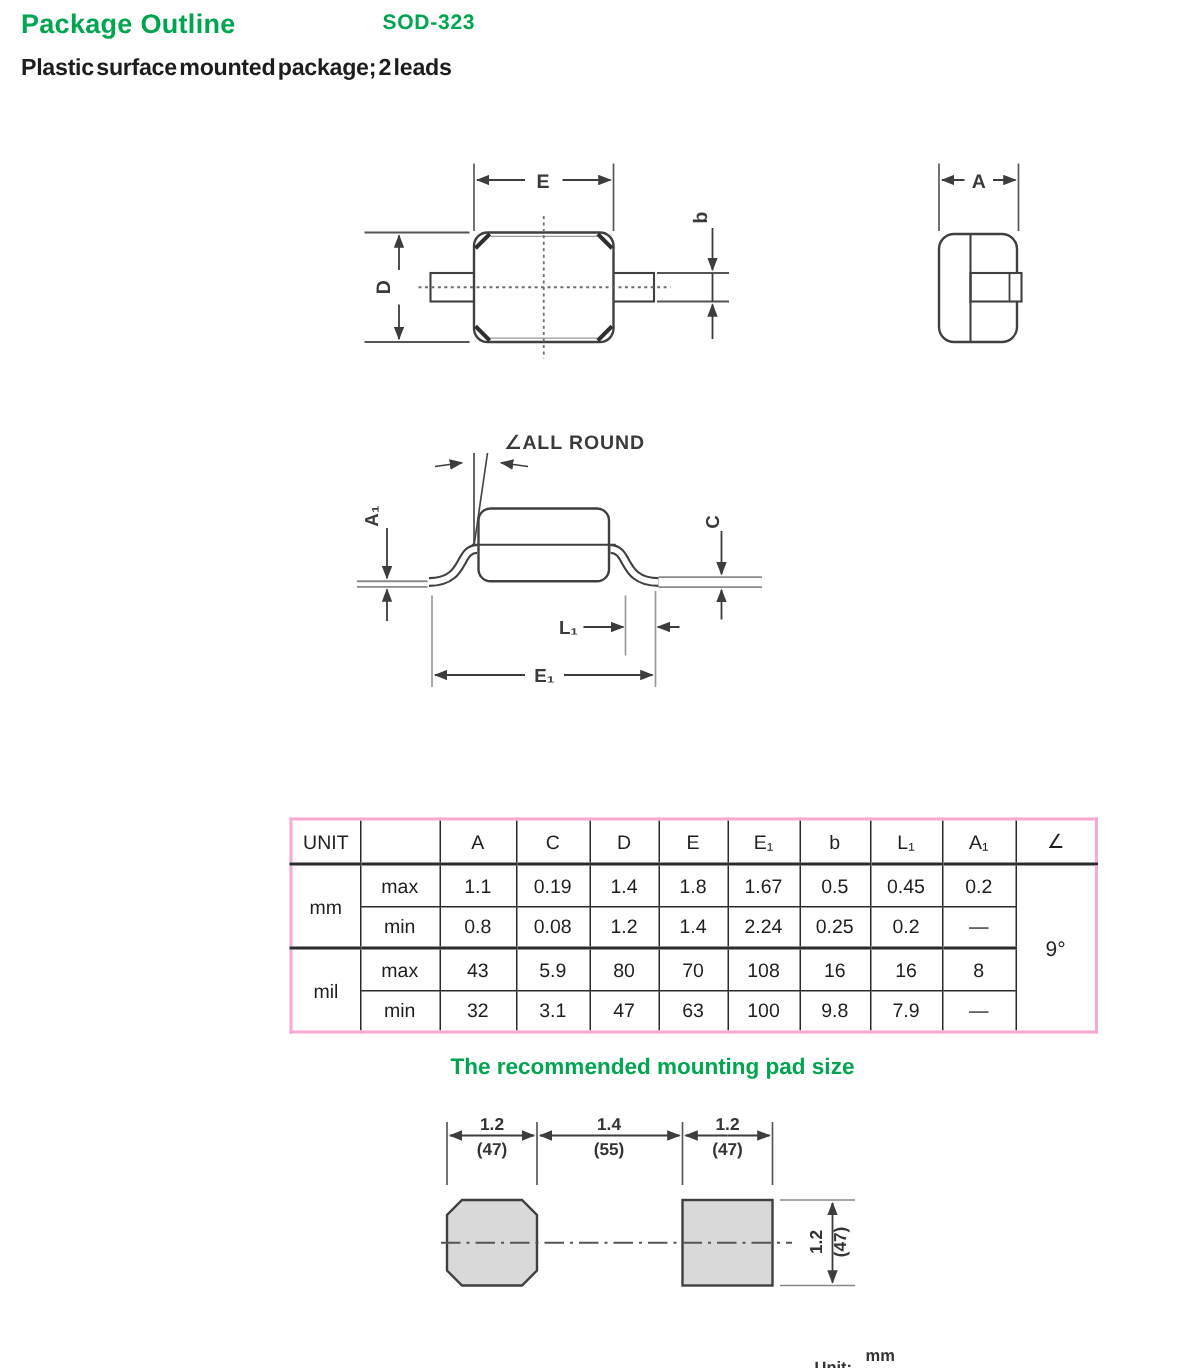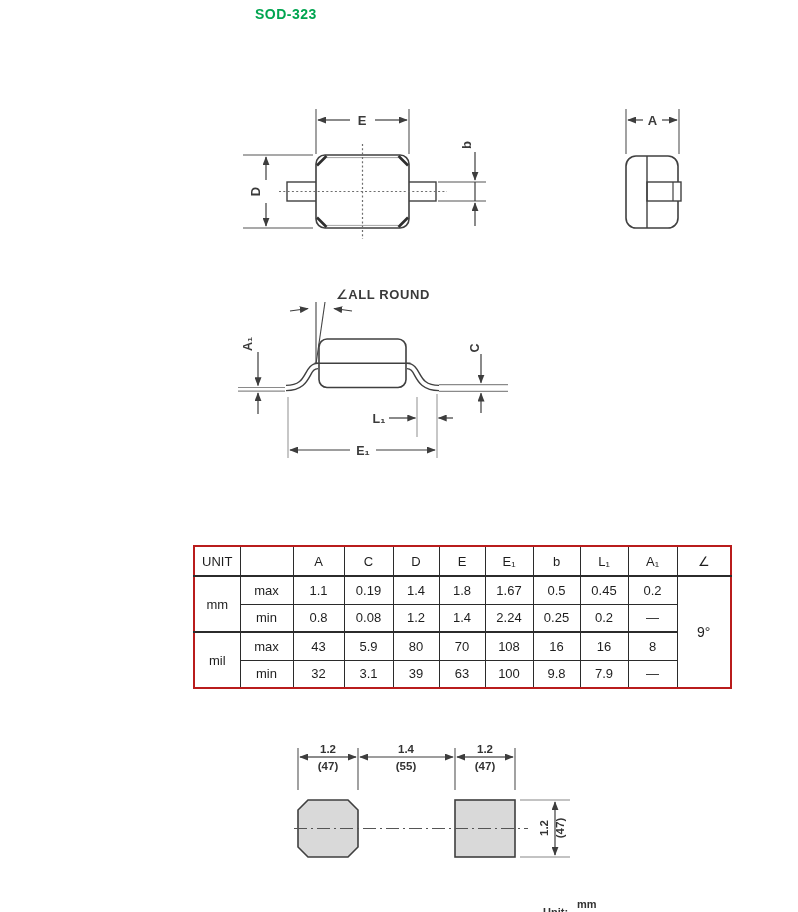--- a/index.html
+++ b/index.html
@@ -12,40 +12,42 @@
   #doc-subtitle{left:14px;top:37px;font-size:15.5px;font-weight:bold;color:#1d1d1d;
                 letter-spacing:-0.2px;word-spacing:-2.5px;}
   #pad-title{left:190px;top:703px;width:490px;text-align:center;
              font-size:15px;font-weight:bold;}
   svg text{font-family:"Liberation Sans","DejaVu Sans",sans-serif;fill:#3a3a3a;}
   .dimtxt{font-size:13px;font-weight:600;}
   .dimtxt-s{font-size:12.5px;font-weight:600;}
   .padtxt{font-size:11.5px;font-weight:600;fill:#333;}
   
   #dim-table{position:absolute;left:193px;top:545px;border-collapse:collapse;
-             table-layout:fixed;border:2px solid #b91c1c;font-size:13px;color:#1e1e1e;}
+             table-layout:fixed;border:2px solid #f9a8d4;font-size:13px;color:#1e1e1e;}
   #dim-table td,#dim-table th{border:1px solid #2b2b2b;text-align:center;
              vertical-align:middle;font-weight:normal;padding:0;}
   #dim-table tr{height:28px;}
   #dim-table tr.hdr{height:30px;}
   #dim-table tr.hdr th{border-bottom:2px solid #2b2b2b;}
   #dim-table tr.thick td{border-top:2px solid #2b2b2b;}
   
   #unit-note{left:543px;top:879px;font-size:11px;font-weight:600;color:#333;
              display:flex;align-items:center;margin-top:19px;}
   #unit-note .frac{display:inline-flex;flex-direction:column;align-items:center;
              line-height:1.15;margin-left:6px;font-size:11px;}
   #unit-note .frac .top{border-bottom:1px solid #333;padding:0 3px 1px 3px;}
 </style>
 </head>
 <body>
 
 <div id="page">
 
+  <div class="abs green" id="doc-title">Package Outline</div>
   <div class="abs green" id="pkg-code">SOD-323</div>
+  <div class="abs" id="doc-subtitle">Plastic surface mounted package; 2 leads</div>
 
   <svg class="abs" style="left:230px;top:95px;" width="500" height="175" viewBox="0 0 500 175">
     <defs>
       <marker id="ar1" markerWidth="9" markerHeight="7" refX="8.2" refY="3.5" orient="auto" markerUnits="userSpaceOnUse">
         <path d="M0,0 L9,3.5 L0,7 Z" fill="#3d3d3d"></path>
       </marker>
     </defs>
 
     <line x1="86" y1="14" x2="86" y2="59" stroke="#555" stroke-width="1.1"></line>
     <line x1="179" y1="14" x2="179" y2="59" stroke="#555" stroke-width="1.1"></line>
@@ -198,30 +200,31 @@
       <td>70</td>
       <td>108</td>
       <td>16</td>
       <td>16</td>
       <td>8</td>
     </tr>
     <tr>
       <td>min</td>
       <td>32</td>
       <td>3.1</td>
-      <td>39</td>
+      <td>47</td>
       <td>63</td>
       <td>100</td>
       <td>9.8</td>
       <td>7.9</td>
       <td>—</td>
     </tr>
   </tbody>
     </table>
 
+  <div class="abs green" id="pad-title">The recommended mounting pad size</div>
 
   <svg class="abs" style="left:280px;top:740px;" width="345" height="170" viewBox="0 0 345 170">
     <defs>
       <marker id="ar3" markerWidth="9" markerHeight="7" refX="8.2" refY="3.5" orient="auto" markerUnits="userSpaceOnUse">
         <path d="M0,0 L9,3.5 L0,7 Z" fill="#3d3d3d"></path>
       </marker>
     </defs>
 
     <line x1="18" y1="8" x2="18" y2="50" stroke="#555" stroke-width="1.1"></line>
     <line x1="78" y1="8" x2="78" y2="50" stroke="#555" stroke-width="1.1"></line>

